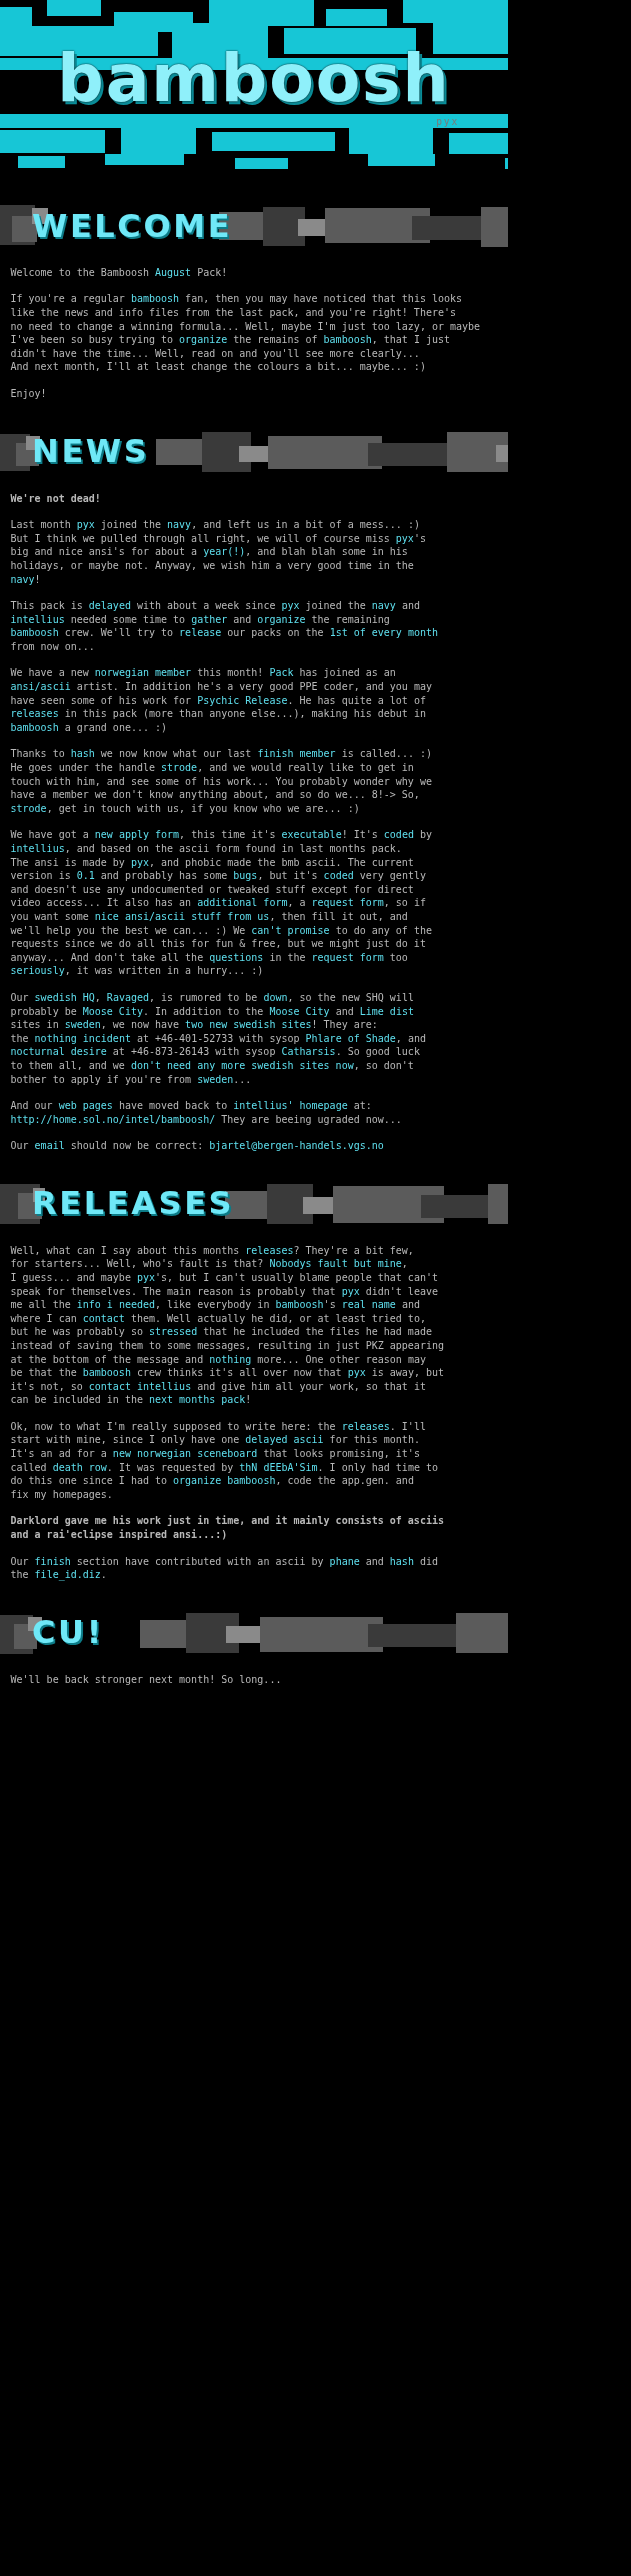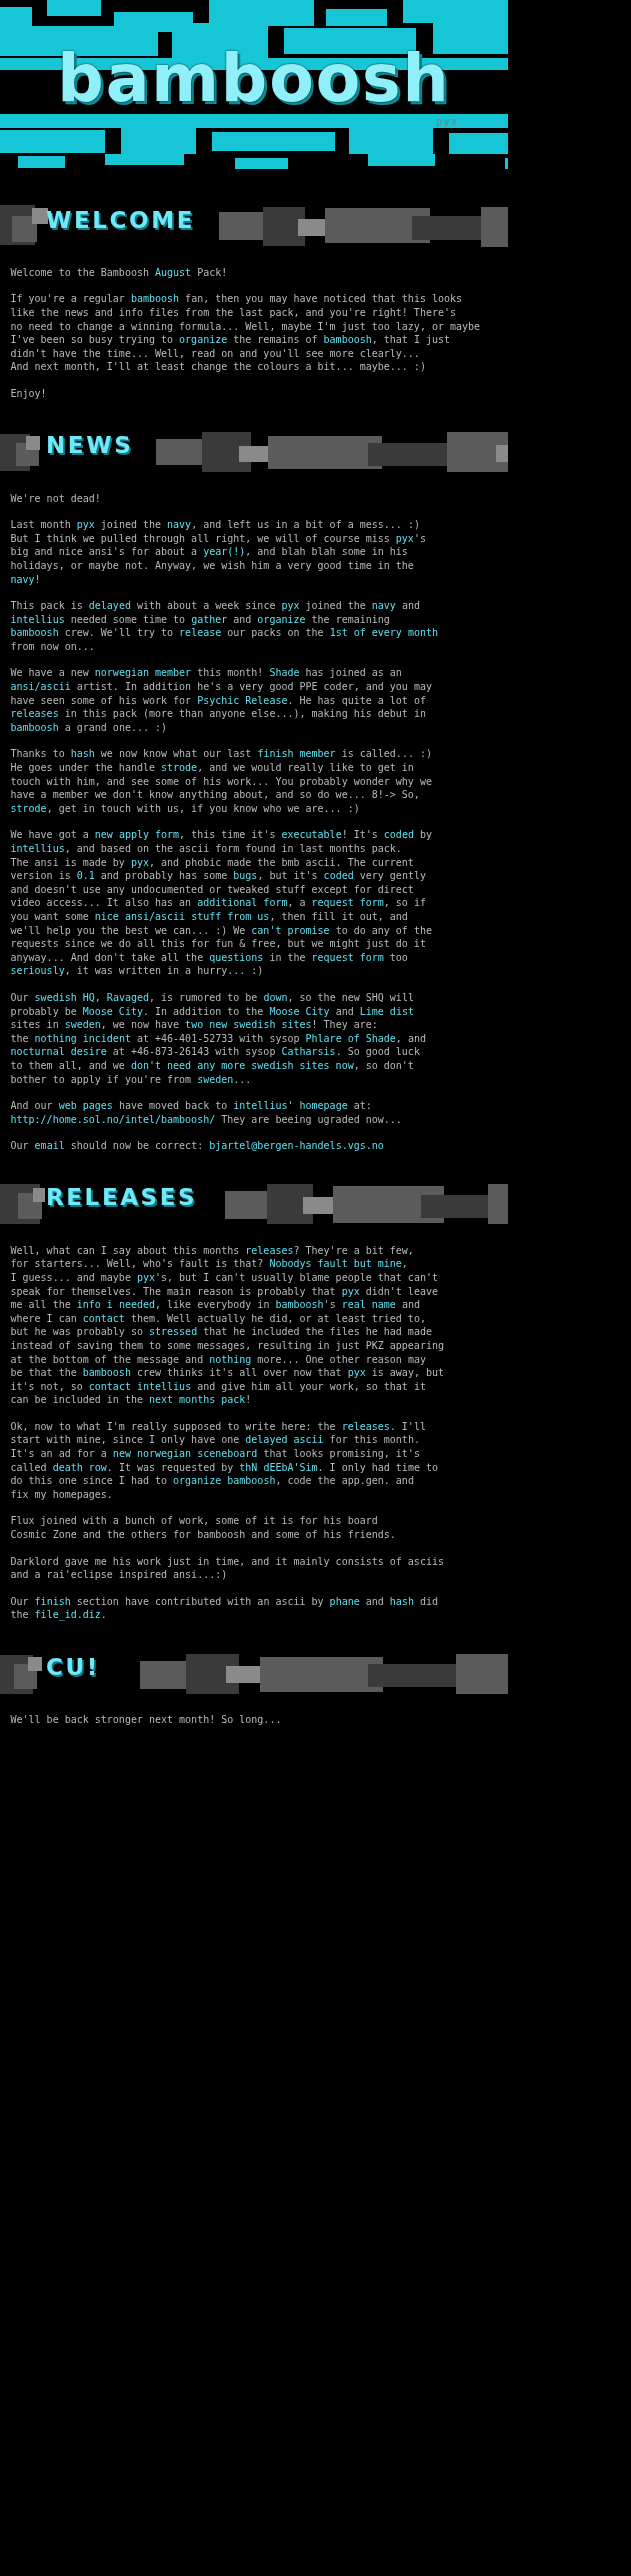--- a/index.html
+++ b/index.html
@@ -63,44 +63,44 @@
     overflow: hidden;
   }
   .head-noise {
     position: absolute;
     background: #5b5b5b;
   }
   .head-noise.d { background: #3a3a3a; }
   .head-noise.l { background: #8a8a8a; }
   .head-title {
     position: absolute;
-    left: 46px;
+    left: 32px;
     top: 7px;
     font-family: "DejaVu Sans", sans-serif;
     font-weight: bold;
-    font-size: 23px;
+    font-size: 32px;
     letter-spacing: 2.6px;
     color: #6fe8f7;
     text-shadow: 1.8px 1.8px 0 #0c7b87;
     z-index: 4;
   }
 
   
   .content {
     padding: 0 10.5px 0 10.5px;
   }
   p.txt {
     font-size: 10px;
     line-height: 13.6px;
     margin: 0 0 13px 0;
     white-space: pre-wrap;
     color: #b9b9b9;
   }
   .hl { color: #5fe0ef; }
-  .cy { color: #3fd3e6; font-weight: normal; }
+  .cy { color: #3fd3e6; font-weight: bold; }
 
   .footer-pad { height: 35px; }
 </style>
 </head>
 <body>
 
 <div class="page">
 
   <div class="logo-banner">
     <div class="logo-blob" style="left:0px;  top:7px;   width:32px;  height:23px;"></div>
@@ -175,21 +175,21 @@
     <p class="txt cy">We're not dead!</p>
     <p class="txt">Last month <span class="hl">pyx</span> joined the <span class="hl">navy</span>, and left us in a bit of a mess... :)
 But I think we pulled through all right, we will of course miss <span class="hl">pyx</span>'s
 big and nice ansi's for about a <span class="hl">year(!)</span>, and blah blah some in his
 holidays, or maybe not. Anyway, we wish him a very good time in the
 <span class="hl">navy</span>!</p>
     <p class="txt">This pack is <span class="hl">delayed</span> with about a week since <span class="hl">pyx</span> joined the <span class="hl">navy</span> and
 <span class="hl">intellius</span> needed some time to <span class="hl">gather</span> and <span class="hl">organize</span> the remaining
 <span class="hl">bamboosh</span> crew. We'll try to <span class="hl">release</span> our packs on the <span class="hl">1st of every month</span>
 from now on...</p>
-    <p class="txt">We have a new <span class="hl">norwegian member</span> this month! <span class="hl">Shade</span> has joined as an
+    <p class="txt">We have a new <span class="hl">norwegian member</span> this month! <span class="hl">Pack</span> has joined as an
 <span class="hl">ansi/ascii</span> artist. In addition he's a very good PPE coder, and you may
 have seen some of his work for <span class="hl">Psychic Release</span>. He has quite a lot of
 <span class="hl">releases</span> in this pack (more than anyone else...), making his debut in
 <span class="hl">bamboosh</span> a grand one... :)</p>
     <p class="txt">Thanks to <span class="hl">hash</span> we now know what our last <span class="hl">finish member</span> is called... :)
 He goes under the handle <span class="hl">strode</span>, and we would really like to get in
 touch with him, and see some of his work... You probably wonder why we
 have a member we don't know anything about, and so do we... 8!-&gt; So,
 <span class="hl">strode</span>, get in touch with us, if you know who we are... :)</p>
     <p class="txt">We have got a <span class="hl">new apply form</span>, this time it's <span class="hl">executable</span>! It's <span class="hl">coded</span> by
@@ -241,22 +241,20 @@
 at the bottom of the message and <span class="hl">nothing</span> more... One other reason may
 be that the <span class="hl">bamboosh</span> crew thinks it's all over now that <span class="hl">pyx</span> is away, but
 it's not, so <span class="hl">contact</span> <span class="hl">intellius</span> and give him all your work, so that it
 can be included in the <span class="hl">next months pack</span>!</p>
     <p class="txt">Ok, now to what I'm really supposed to write here: the <span class="hl">releases</span>. I'll
 start with mine, since I only have one <span class="hl">delayed ascii</span> for this month.
 It's an ad for a <span class="hl">new norwegian sceneboard</span> that looks promising, it's
 called <span class="hl">death row</span>. It was requested by <span class="hl">thN dEEbA'Sim</span>. I only had time to
 do this one since I had to <span class="hl">organize</span> <span class="hl">bamboosh</span>, code the app.gen. and
 fix my homepages.</p>
-    <p class="txt cy">Flux joined with a bunch of work, some of it is for his board
-Cosmic Zone and the others for bamboosh and some of his friends.</p>
     <p class="txt cy">Darklord gave me his work just in time, and it mainly consists of asciis
 and a rai'eclipse inspired ansi...:)</p>
     <p class="txt">Our <span class="hl">finish</span> section have contributed with an ascii by <span class="hl">phane</span> and <span class="hl">hash</span> did
 the <span class="hl">file_id.diz</span>.</p>
   </div>
 
   <div class="section-head">
     <div class="head-noise d" style="left:0px;   top:8.8px; width:33px; height:39px;"></div>
     <div class="head-noise" style="left:14px;  top:17.5px; width:23px; height:24.6px;"></div>
     <div class="head-noise l" style="left:28px;  top:10.5px; width:14px; height:14px;"></div>

